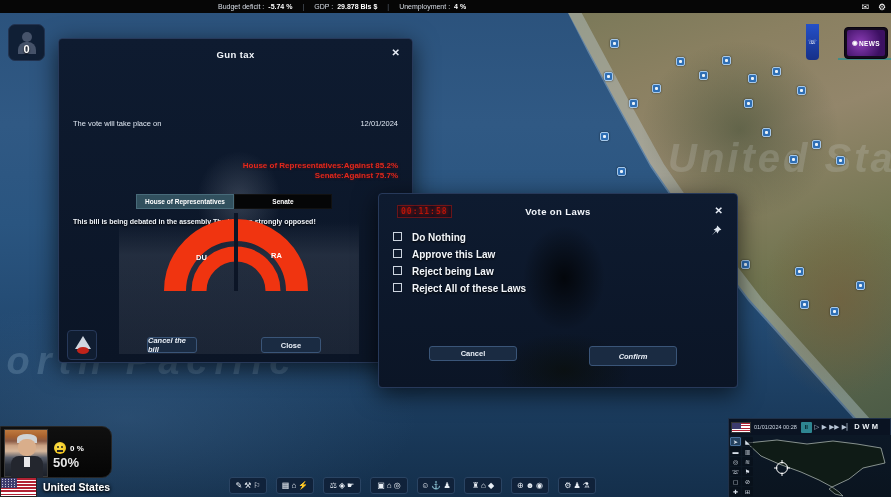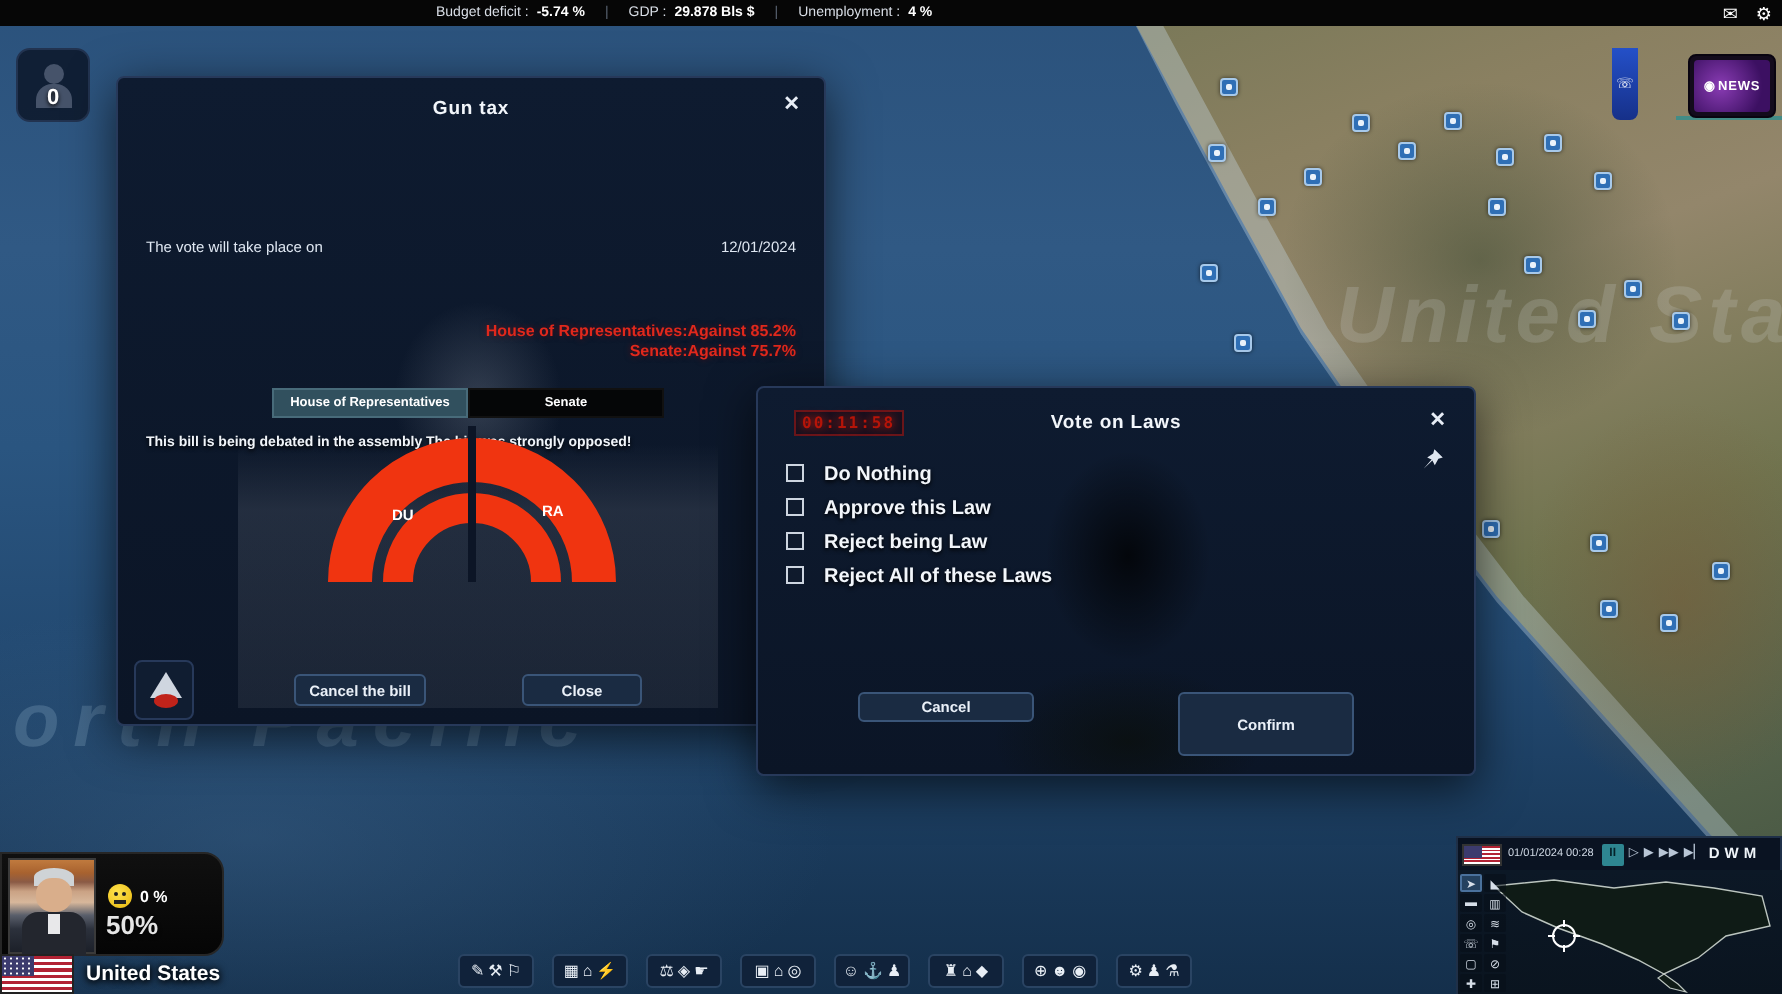--- a/index.html
+++ b/index.html
@@ -91,40 +91,40 @@
   .gun-tab.inactive { background:#050607; border:1px solid #111; }
   .gun-status { position:absolute; left:14px; top:179px; font-size:7px; font-weight:bold; color:#f1f5fa;
     text-shadow:0 1px 2px #000; }
   .gauge-wrap { position:absolute; left:97px; top:172px; width:160px; height:80px; }
   .gauge-label { fill:#fff; font-size:7.5px; font-weight:bold; font-family:"Liberation Sans",sans-serif; }
   .gun-footer-icon { position:absolute; left:8px; top:291px; width:30px; height:30px;
     background:#101d31; border:1px solid #27395a; border-radius:4px; cursor:pointer; }
   .gfi-tri { position:absolute; left:7px; top:5px; width:0; height:0;
     border-left:8px solid transparent; border-right:8px solid transparent; border-bottom:13px solid #cfd6e0; }
   .gfi-dot { position:absolute; left:9px; top:16px; width:12px; height:7px; border-radius:50%; background:#c0231a; }
-  .btn-cancel-bill { left:88px; top:298px; width:66px; height:16px; }
+  .btn-cancel-bill { left:88px; top:298px; width:50px; height:16px;font-style:italic; }
   .btn-close-gun  { left:202px; top:298px; width:60px; height:16px; }
 
   
   .dlg-vote { left:378px; top:193px; width:360px; height:195px; }
   .hacker-bg { position:absolute; left:70px; top:10px; width:230px; height:185px; pointer-events:none;
     background:
       radial-gradient(ellipse 55px 70px at 50% 40%, rgba(0,0,0,.75), transparent 75%),
       radial-gradient(ellipse 90px 50px at 50% 90%, rgba(10,14,10,.7), transparent 75%); }
   .vote-timer { position:absolute; left:18px; top:11px; padding:1px 3px; font-family:"DejaVu Sans Mono",monospace;
     font-size:8px; font-weight:bold; color:#b61408; letter-spacing:1px;
     border:1px solid rgba(230,30,20,.4); text-shadow:0 0 5px rgba(255,30,10,.8); background:rgba(40,0,0,.35); }
   .vote-pin { position:absolute; right:15px; top:28px; cursor:pointer; }
   .vote-options { position:absolute; left:14px; top:38px; }
   .vote-opt { display:flex; align-items:flex-start; gap:10px; height:17px; cursor:pointer; }
   .checkbox { width:9px; height:9px; border:1px solid #cdd5e0; background:rgba(20,30,48,.4);
     display:flex; align-items:center; justify-content:center; font-size:7px; color:#aab4c2; line-height:9px; }
   .vote-opt .lbl { font-size:10px; font-weight:bold; color:#f2f6fb; text-shadow:0 1px 2px #000; }
   .btn-vote-cancel { left:50px; top:152px; width:88px; height:15px; }
-  .btn-vote-confirm{ left:210px; top:152px; width:88px; height:32px; }
+  .btn-vote-confirm{ left:210px; top:152px; width:88px; height:20px;font-style:italic; }
 
   
   .player-panel { position:absolute; left:0; top:426px; width:112px; height:52px;
     background:linear-gradient(180deg,#101010,#050505); border-radius:0 10px 10px 0;
     border:1px solid #262626; z-index:25; }
   .portrait { position:absolute; left:4px; top:429px; width:44px; height:48px; border:1px solid #3a3a3a;
     background:linear-gradient(180deg,#c07a3e 0%,#a8622f 14%,#8a5a45 24%,#caa284 34%,#d7b79b 46%,#5a5f6b 60%,#2c313c 75%,#1c2029 100%);
     z-index:26; }
   .portrait .hair { position:absolute; left:12px; top:4px; width:20px; height:9px; border-radius:50% 50% 0 0; background:#cfd3d6; }
   .portrait .face { position:absolute; left:13px; top:9px; width:18px; height:17px; border-radius:45%; background:#d9ae8b; }

